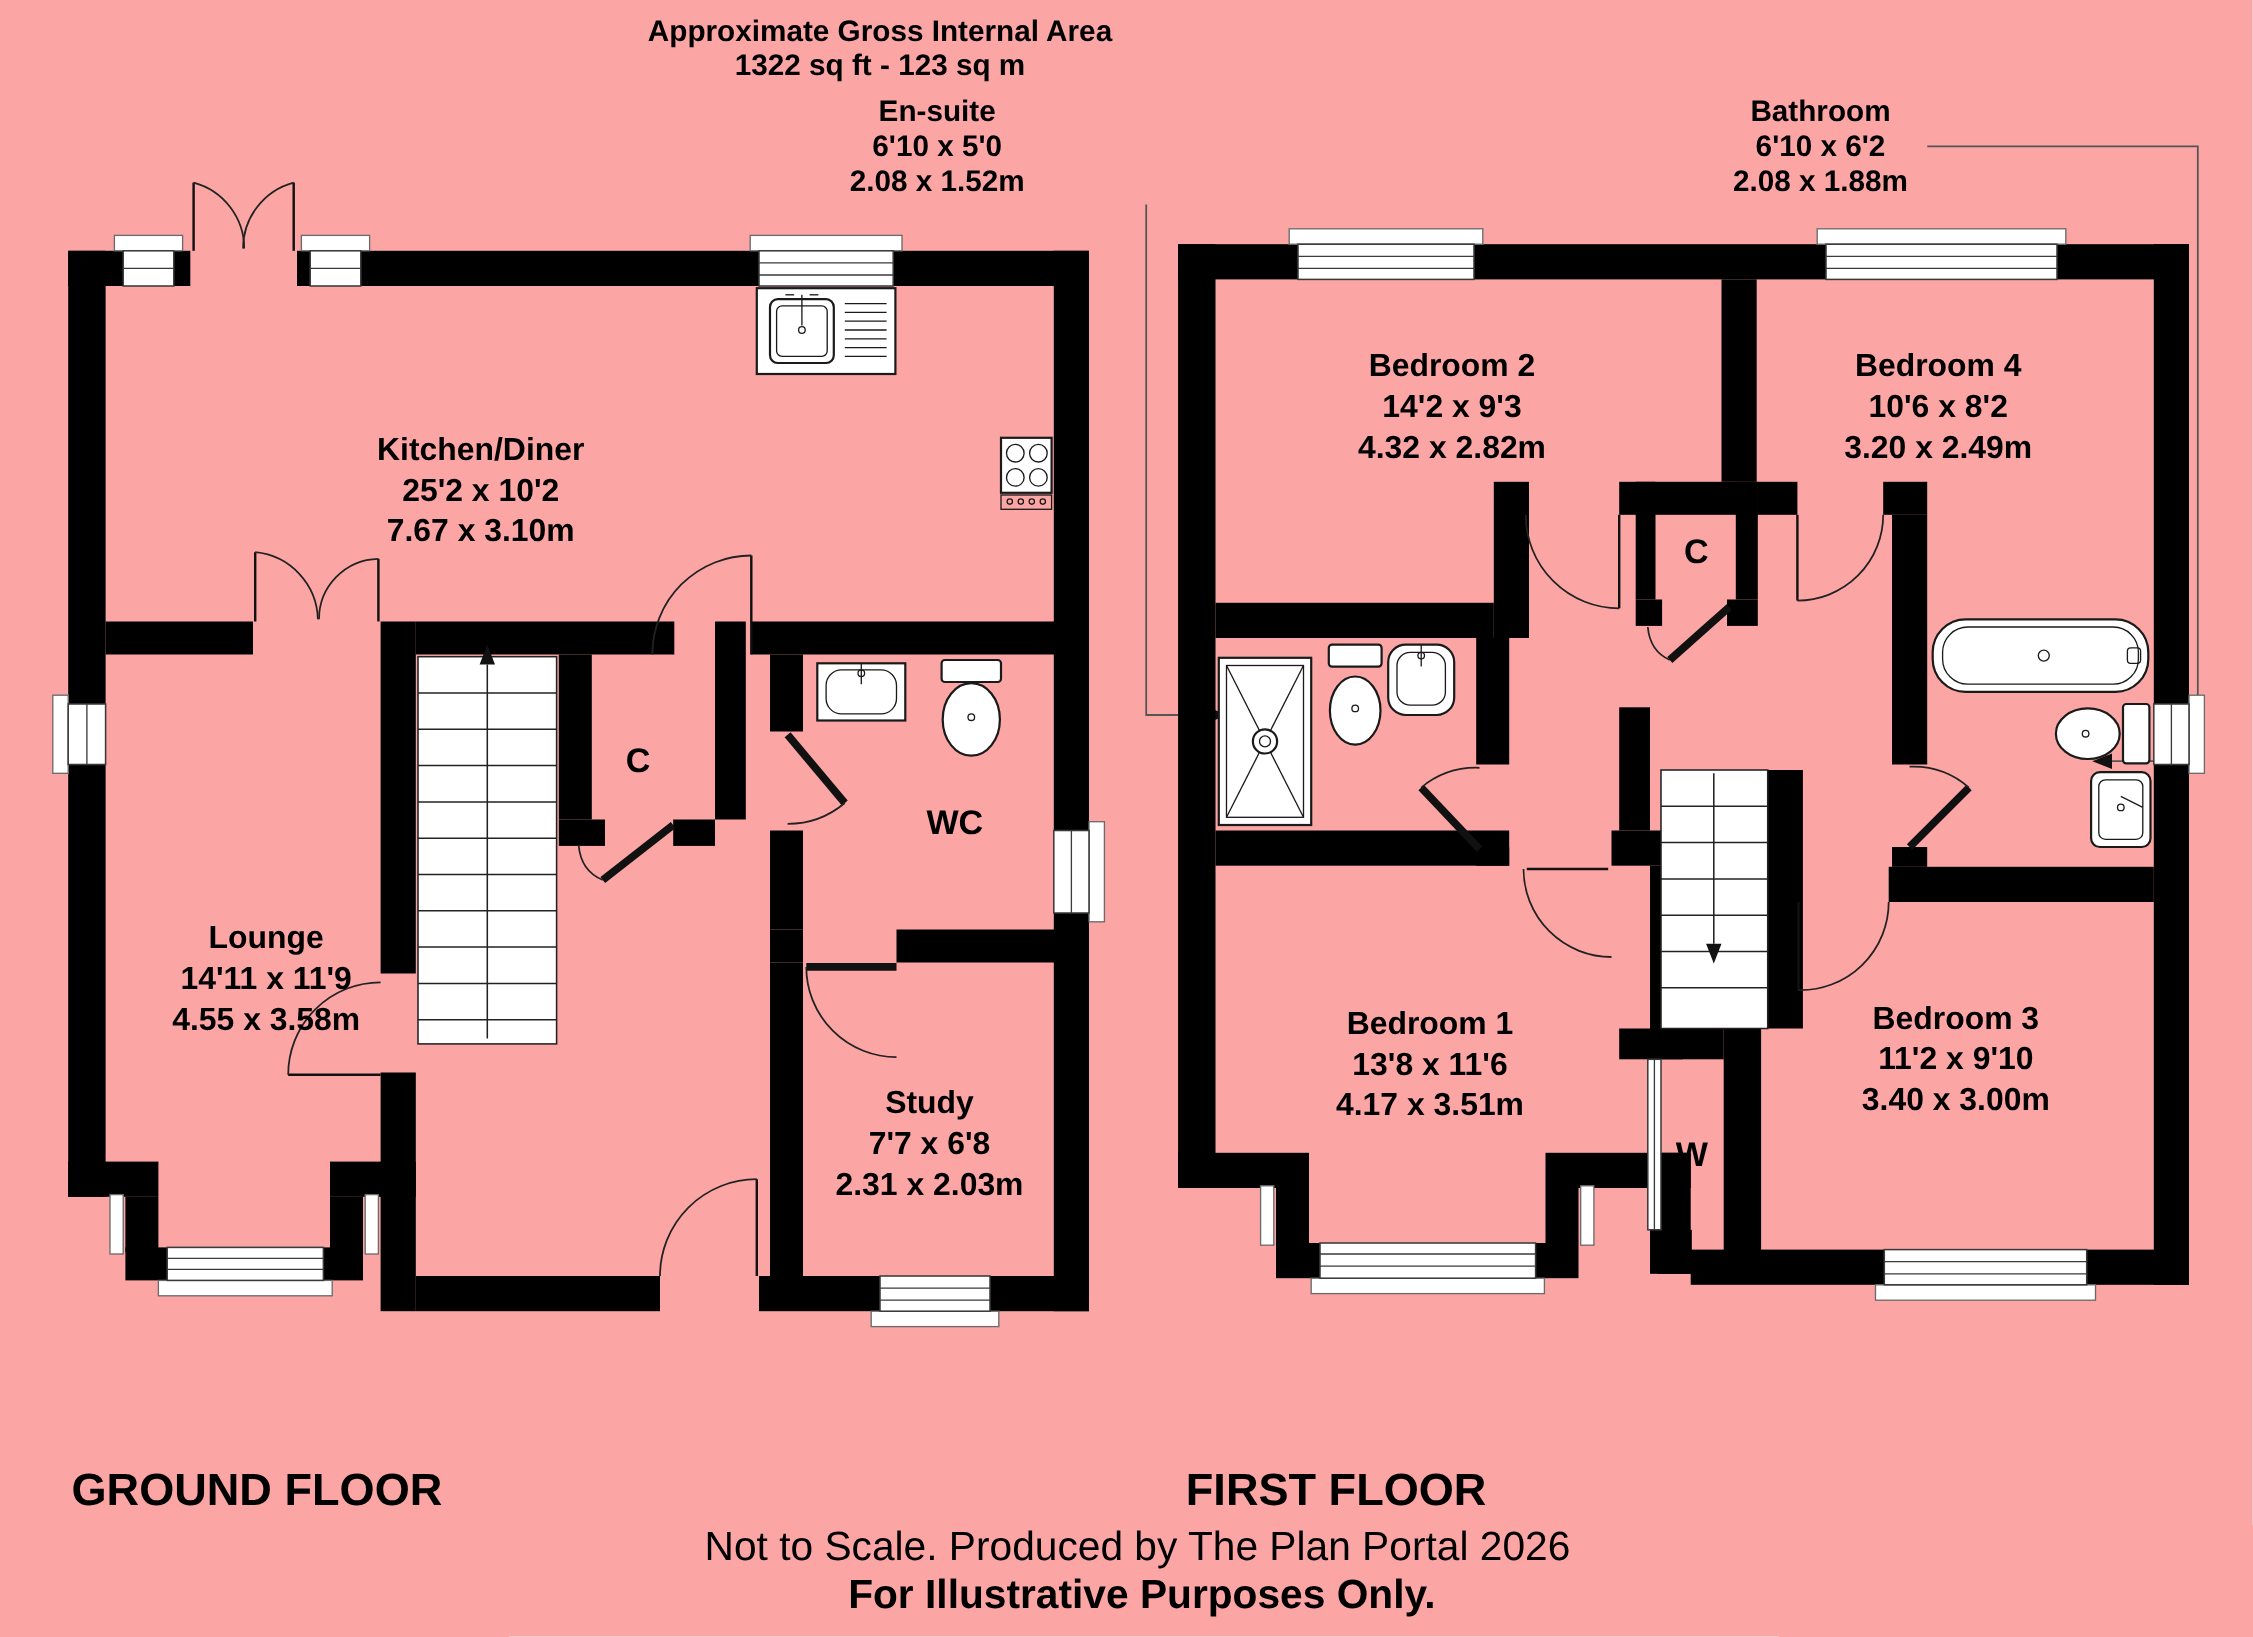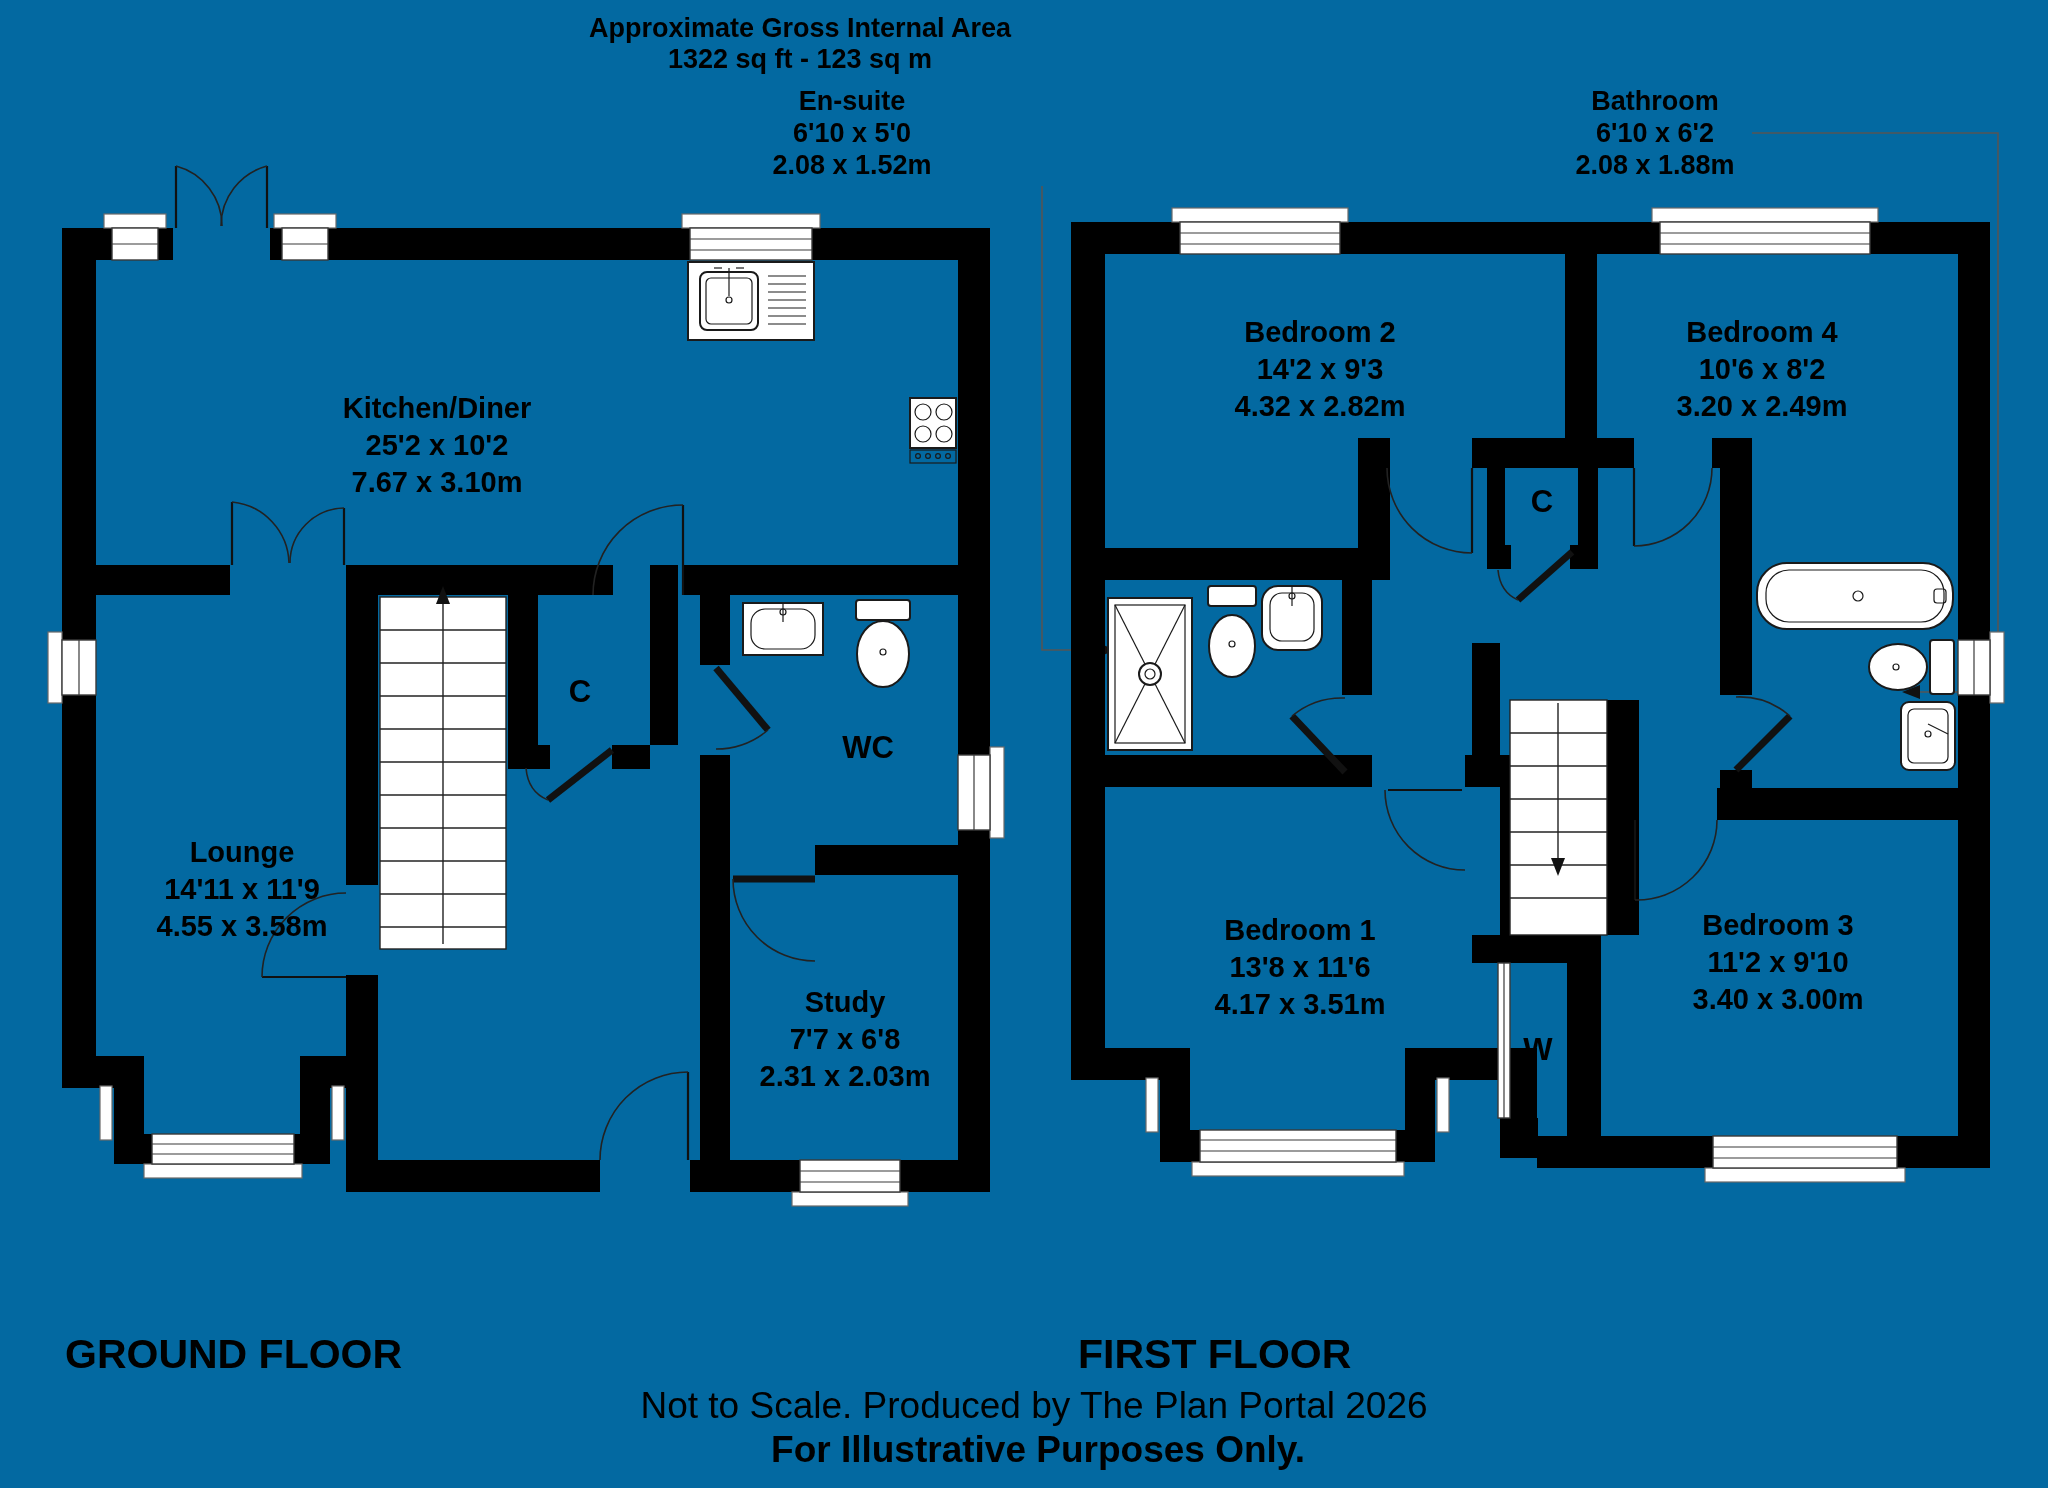--- a/index.html
+++ b/index.html
@@ -1,16 +1,16 @@
 <!DOCTYPE html>
 <html><head>
 <meta charset="utf-8">
 <style>
   html,body{margin:0;padding:0;background:#ffffff;}
-  .page{position:relative;width:2048px;height:1488px;background:#0369a1;overflow:hidden;}
+  .page{position:relative;width:2048px;height:1488px;background:#fca5a5;overflow:hidden;}
   svg{position:absolute;left:0;top:0;}
   svg text{font-family:"Liberation Sans", sans-serif;fill:#000000;}
   .wall{fill:#000000;stroke:none;}
   .win{fill:#ffffff;stroke:#3a3a3a;stroke-width:1.4;}
   .winline{stroke:#3a3a3a;stroke-width:1.2;fill:none;}
   .sill{fill:#ffffff;stroke:#6a6a6a;stroke-width:1.2;}
   .door{stroke:#111111;stroke-width:2.2;fill:none;}
   .doorleaf{stroke:#111111;stroke-width:7;fill:none;}
   .arc{stroke:#222222;stroke-width:1.6;fill:none;}
   .fix{stroke:#1a1a1a;stroke-width:2;fill:#ffffff;}

